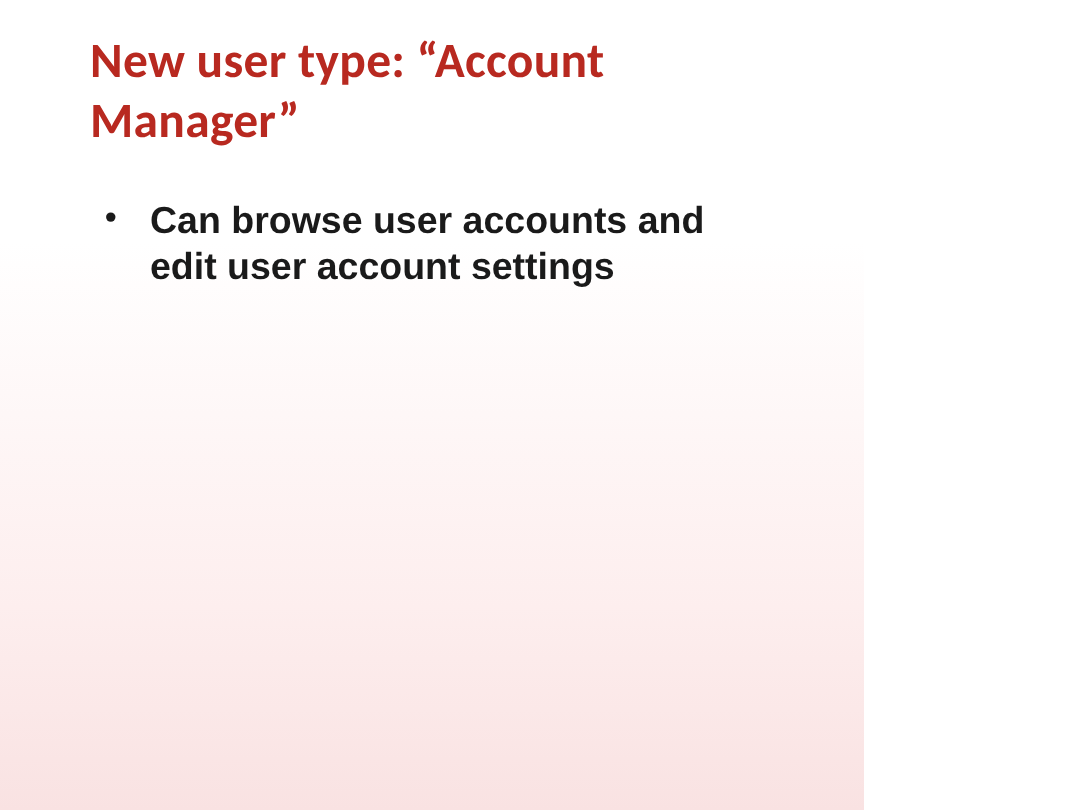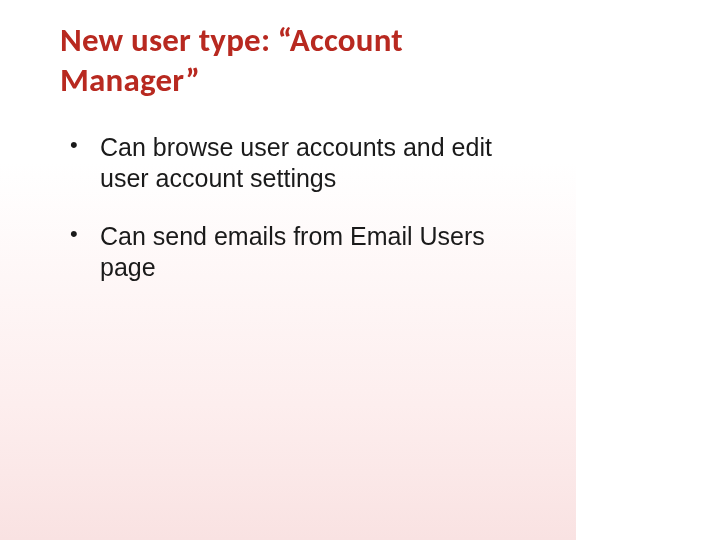--- a/index.html
+++ b/index.html
@@ -29,33 +29,33 @@
     margin: 0;
     padding: 0 60px 0 70px;
   }
   .bullets li {
     position: relative;
     color: #1a1a1a;
     font-size: 25px;
     line-height: 1.22;
     padding: 14px 0 14px 30px;
     font-family: Arial, sans-serif;
+    font-weight: bold;
   }
   .bullets li::before {
     content: "•";
     position: absolute;
     left: 0;
     top: 14px;
     color: #1a1a1a;
     font-size: 22px;
     line-height: 1.2;
   }
 </style>
 </head>
 <body>
 
 <div class="slide">
   <div class="title">New user type: “Account Manager”</div>
   <ul class="bullets">
     <li>Can browse user accounts and edit user account settings</li>
-    <li>Can send emails from Email Users page</li>
   </ul>
 </div>
 
 </body></html>

